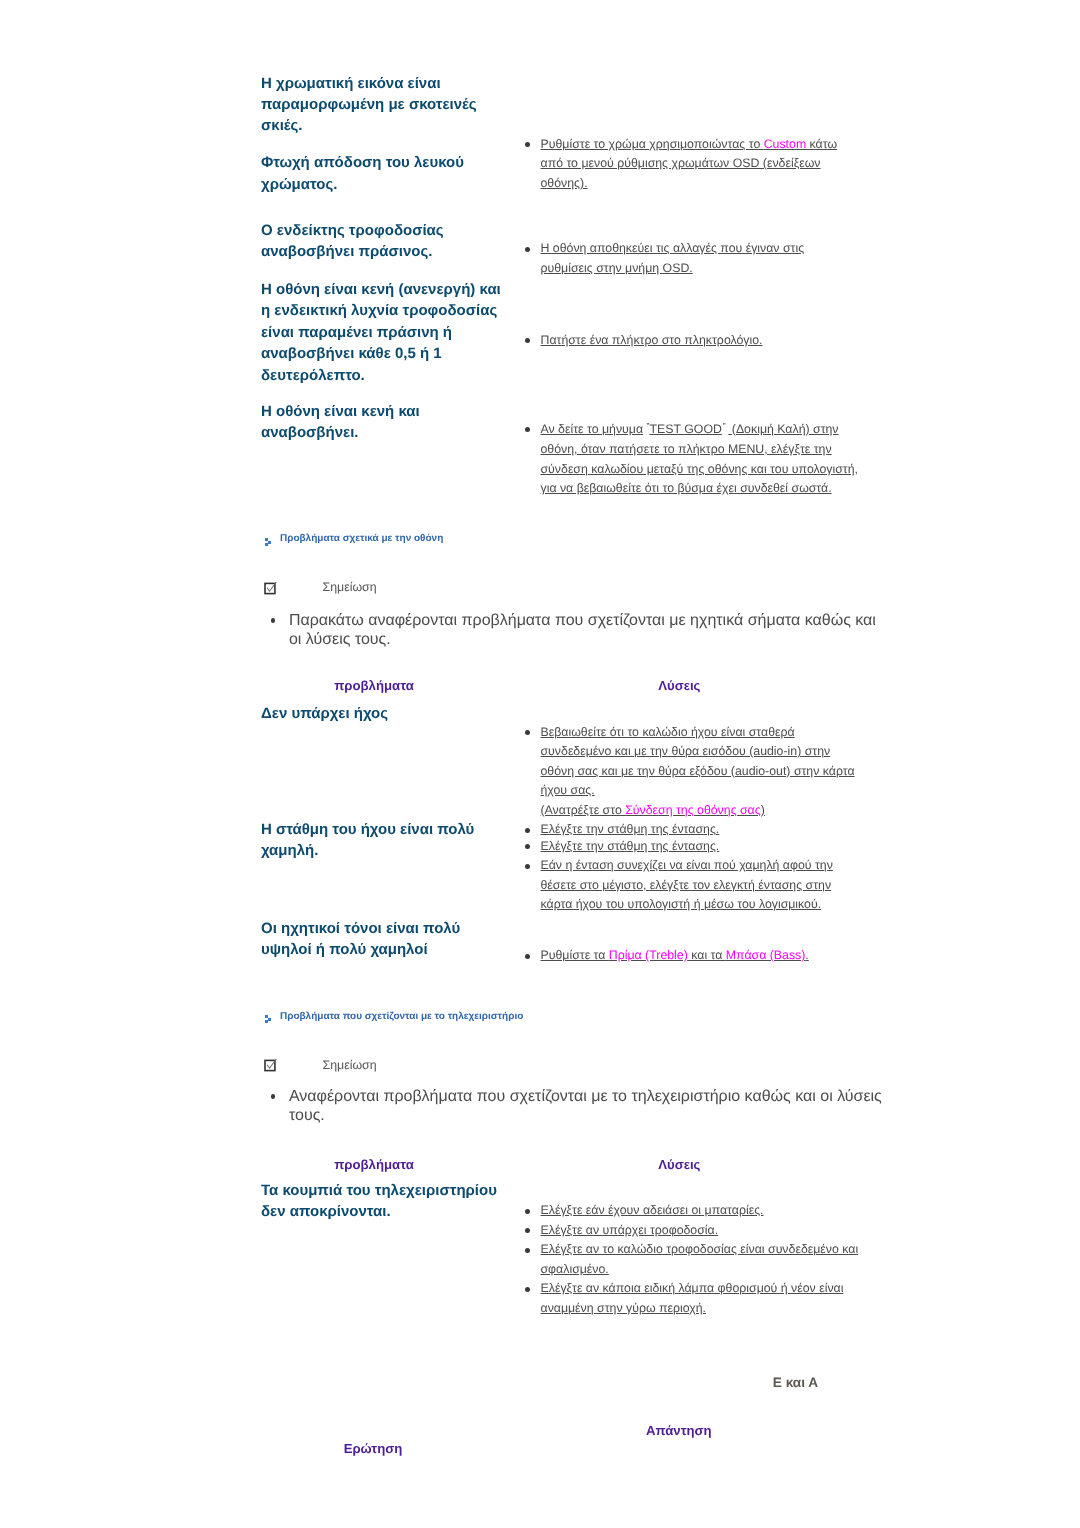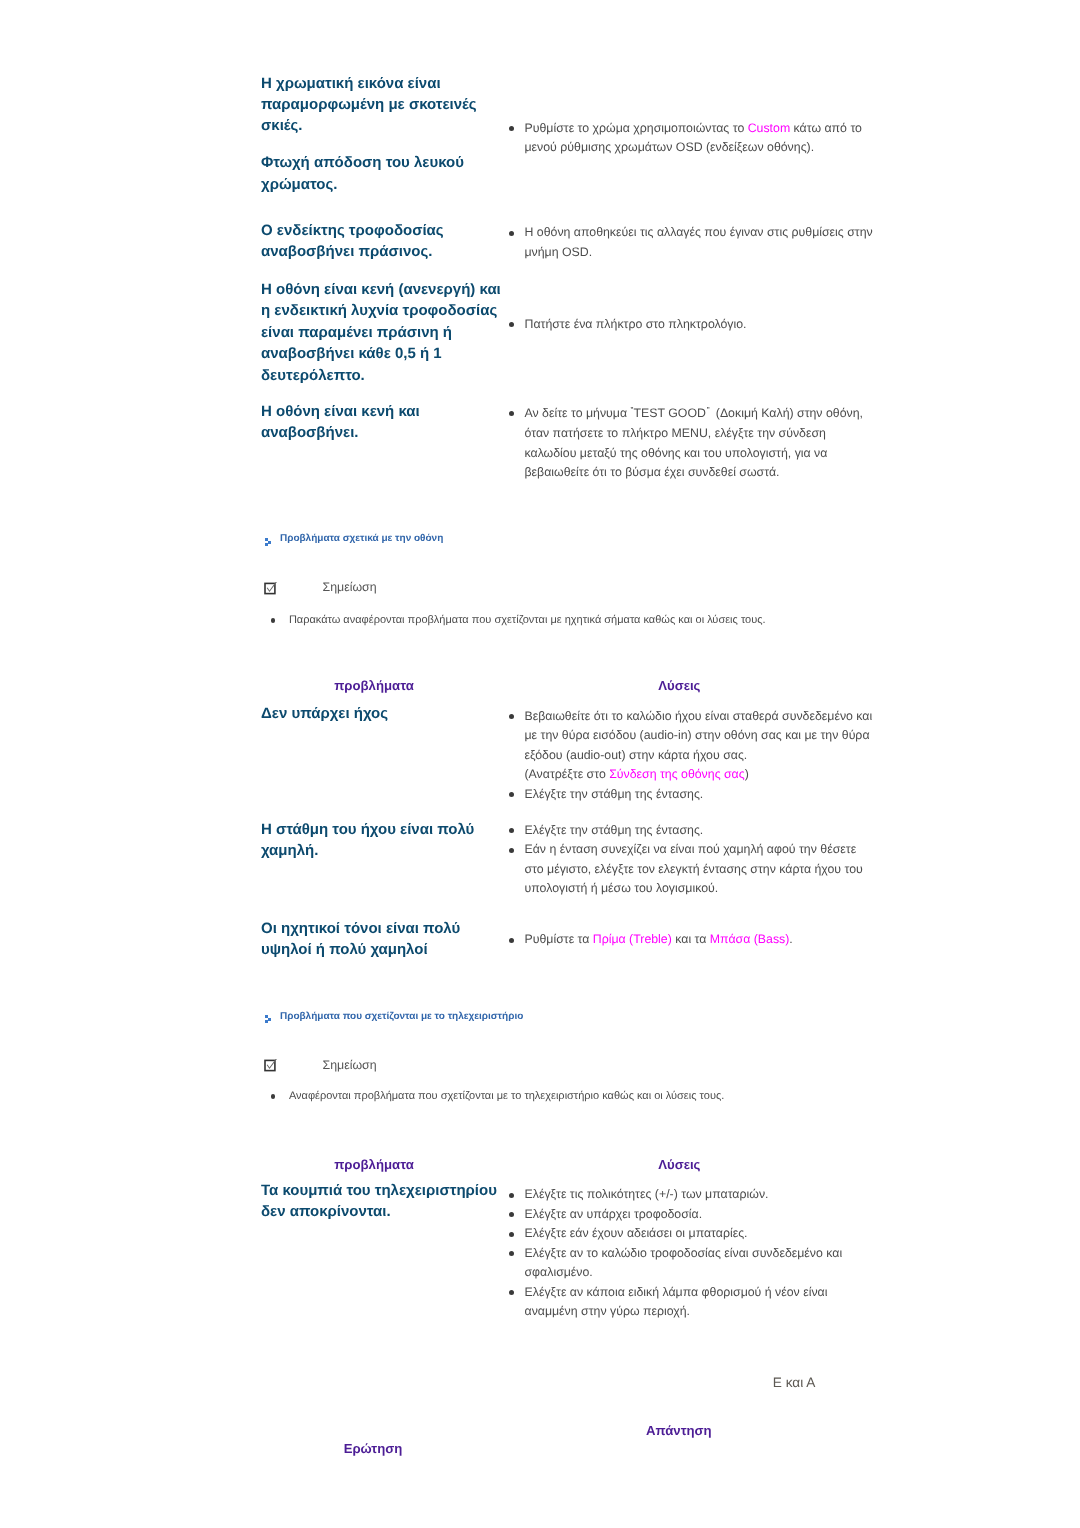--- a/index.html
+++ b/index.html
@@ -5,43 +5,43 @@
   html,body{margin:0;padding:0;background:#ffffff;}
   body{width:1080px;height:1528px;font-family:"Liberation Sans",sans-serif;color:#414141;
         -webkit-font-smoothing:antialiased;text-rendering:geometricPrecision;}
   .page{position:relative;width:1080px;height:1528px;overflow:hidden;background:#fff;}
 
   
   .pq{position:absolute;left:261px;width:250px;font-weight:bold;font-size:15px;
       line-height:21.4px;color:#0c4a6e;}
   
   .sl{position:absolute;left:507.5px;width:368px;font-size:12.33px;line-height:19.55px;color:#4c4c4c;}
-  .sl ul{margin:0;padding:0;list-style:none;}
+  .sl ul{margin:16px;padding:0;list-style:none;text-decoration:underline;}
   .sl li{position:relative;padding-left:17px;}
   .sl li::before{content:"";position:absolute;left:1.3px;top:7.5px;width:5.2px;height:5.2px;
       border-radius:50%;background:#3a3a3a;}
 
   .pq .gap{height:15.5px;}
   .colh{position:absolute;font-weight:bold;font-size:13.2px;color:#4c1d95;text-align:center;}
 
   .sectitle{position:absolute;font-weight:bold;font-size:10px;color:#3166ab;white-space:nowrap;}
   .secmk{position:absolute;width:9px;height:9px;}
   .secmk i{position:absolute;display:block;width:2.9px;height:3px;background:#3c7bcc;}
 
   .nicon{position:absolute;width:12px;height:12px;}
   .nlbl{position:absolute;font-size:12.37px;color:#555;white-space:nowrap;margin-left:38px;}
-  .ntxt{position:absolute;font-size:11px;color:#4c4c4c;line-height:19px;}
+  .ntxt{position:absolute;font-size:16px;color:#4c4c4c;line-height:19px;}
   .ntxt::before{content:"";position:absolute;left:-18.2px;top:7.3px;width:4.3px;height:4.3px;
       border-radius:50%;background:#3c3c3c;}
 
   .mag{color:#ff00ff;}
   .dq,.dq2{display:inline-block;font-size:8.6px;vertical-align:baseline;position:relative;top:-3.2px;letter-spacing:-0.4px;}
   .dq{margin:0 0.6px 0 3.4px;}
   .dq2{margin:0 3.2px 0 0.8px;}
-  .qatitle{position:absolute;font-weight:normal;font-size:13.65px;color:#5d5953;white-space:nowrap;}
+  .qatitle{position:absolute;font-weight:bold;font-size:13.65px;color:#5d5953;white-space:nowrap;}
 </style>
 </head>
 <body>
 
 <div class="page">
 
   <div id="top-table">
       <div class="pq" style="top:72.5px">
         <div>Η χρωματική εικόνα είναι</div>
         <div>παραμορφωμένη με σκοτεινές</div>
@@ -154,23 +154,22 @@
 
   <div class="colh" style="left:249px;top:1157px;width:250px;">προβλήματα</div>
   <div class="colh" style="left:554.3px;top:1157px;width:250px;">Λύσεις</div>
   <div id="tbl2">
       <div class="pq" style="top:1180px">
         <div>Τα κουμπιά του τηλεχειριστηρίου</div>
         <div>δεν αποκρίνονται.</div>
       </div>
       <div class="sl" style="top:1185px">
         <ul>
-          <li>Ελέγξτε τις πολικότητες (+/-) των μπαταριών.</li>
+          <li>Ελέγξτε εάν έχουν αδειάσει οι μπαταρίες.</li>
           <li>Ελέγξτε αν υπάρχει τροφοδοσία.</li>
-          <li>Ελέγξτε εάν έχουν αδειάσει οι μπαταρίες.</li>
           <li>Ελέγξτε αν το καλώδιο τροφοδοσίας είναι συνδεδεμένο και σφαλισμένο.</li>
           <li>Ελέγξτε αν κάποια ειδική λάμπα φθορισμού ή νέον είναι αναμμένη στην γύρω περιοχή.</li>
         </ul>
       </div>
     </div>
 
   <div class="qatitle" style="left:772.8px;top:1375.2px;">Ε και Α</div>
   <div class="colh" style="left:248px;top:1441px;width:250px;">Ερώτηση</div>
   <div class="colh" style="left:553.8px;top:1422.6px;width:250px;">Απάντηση</div>
 

